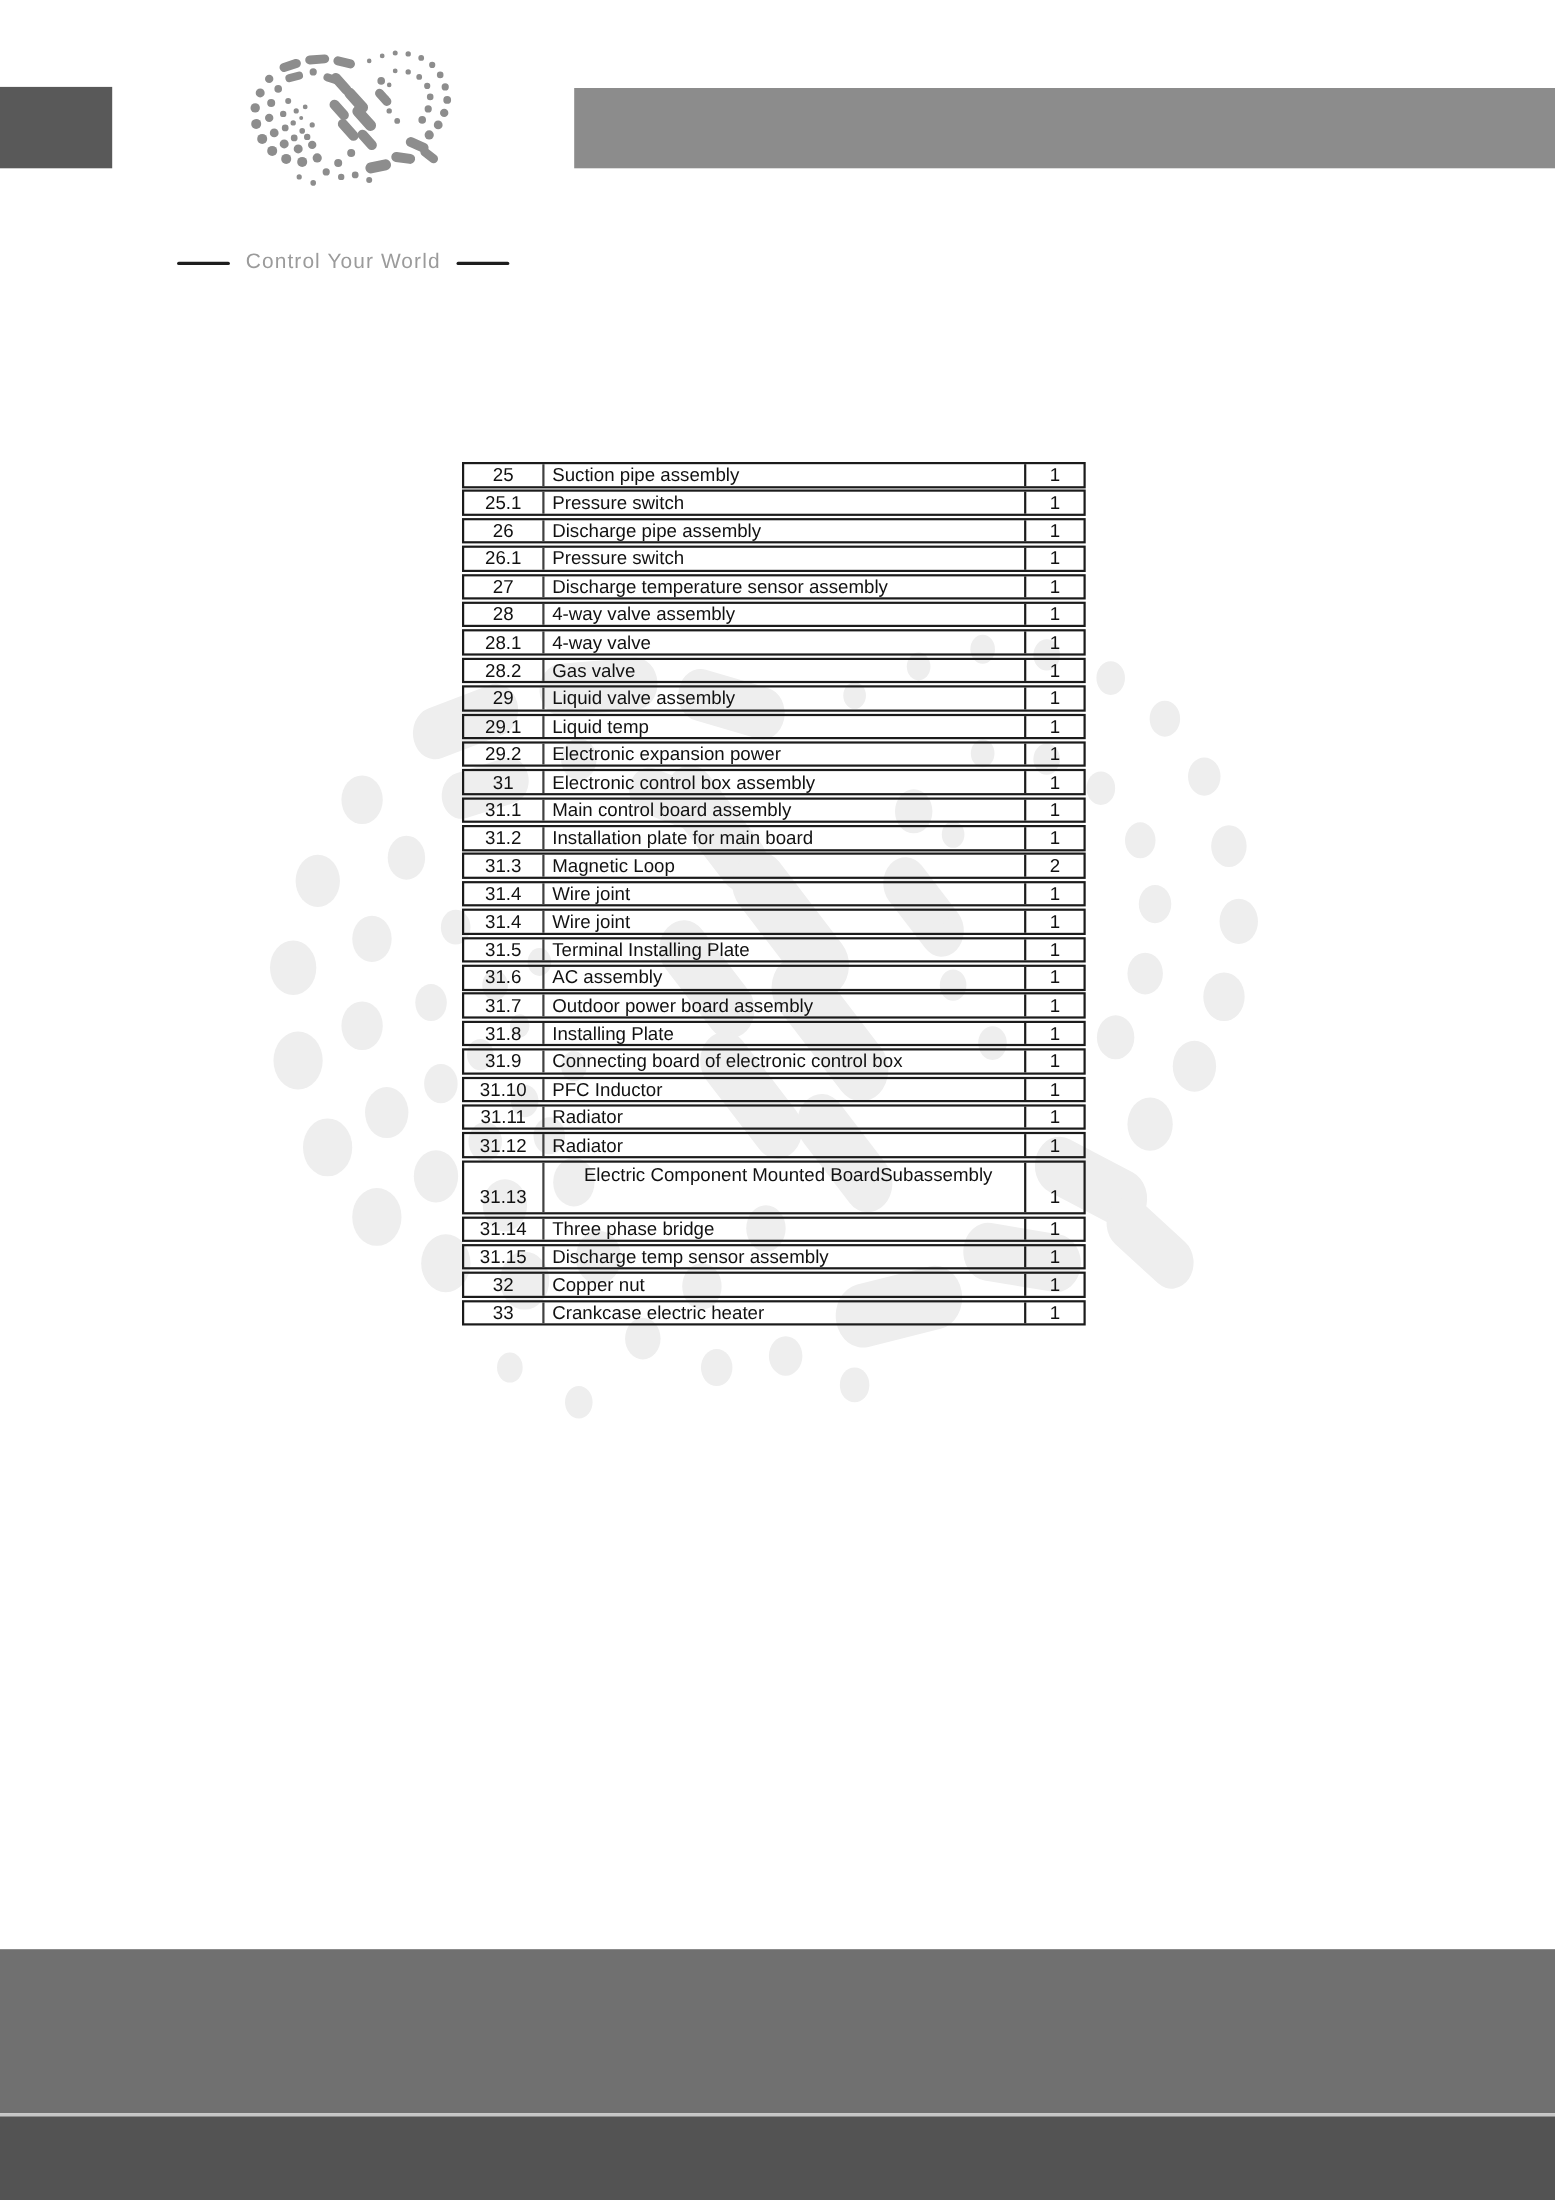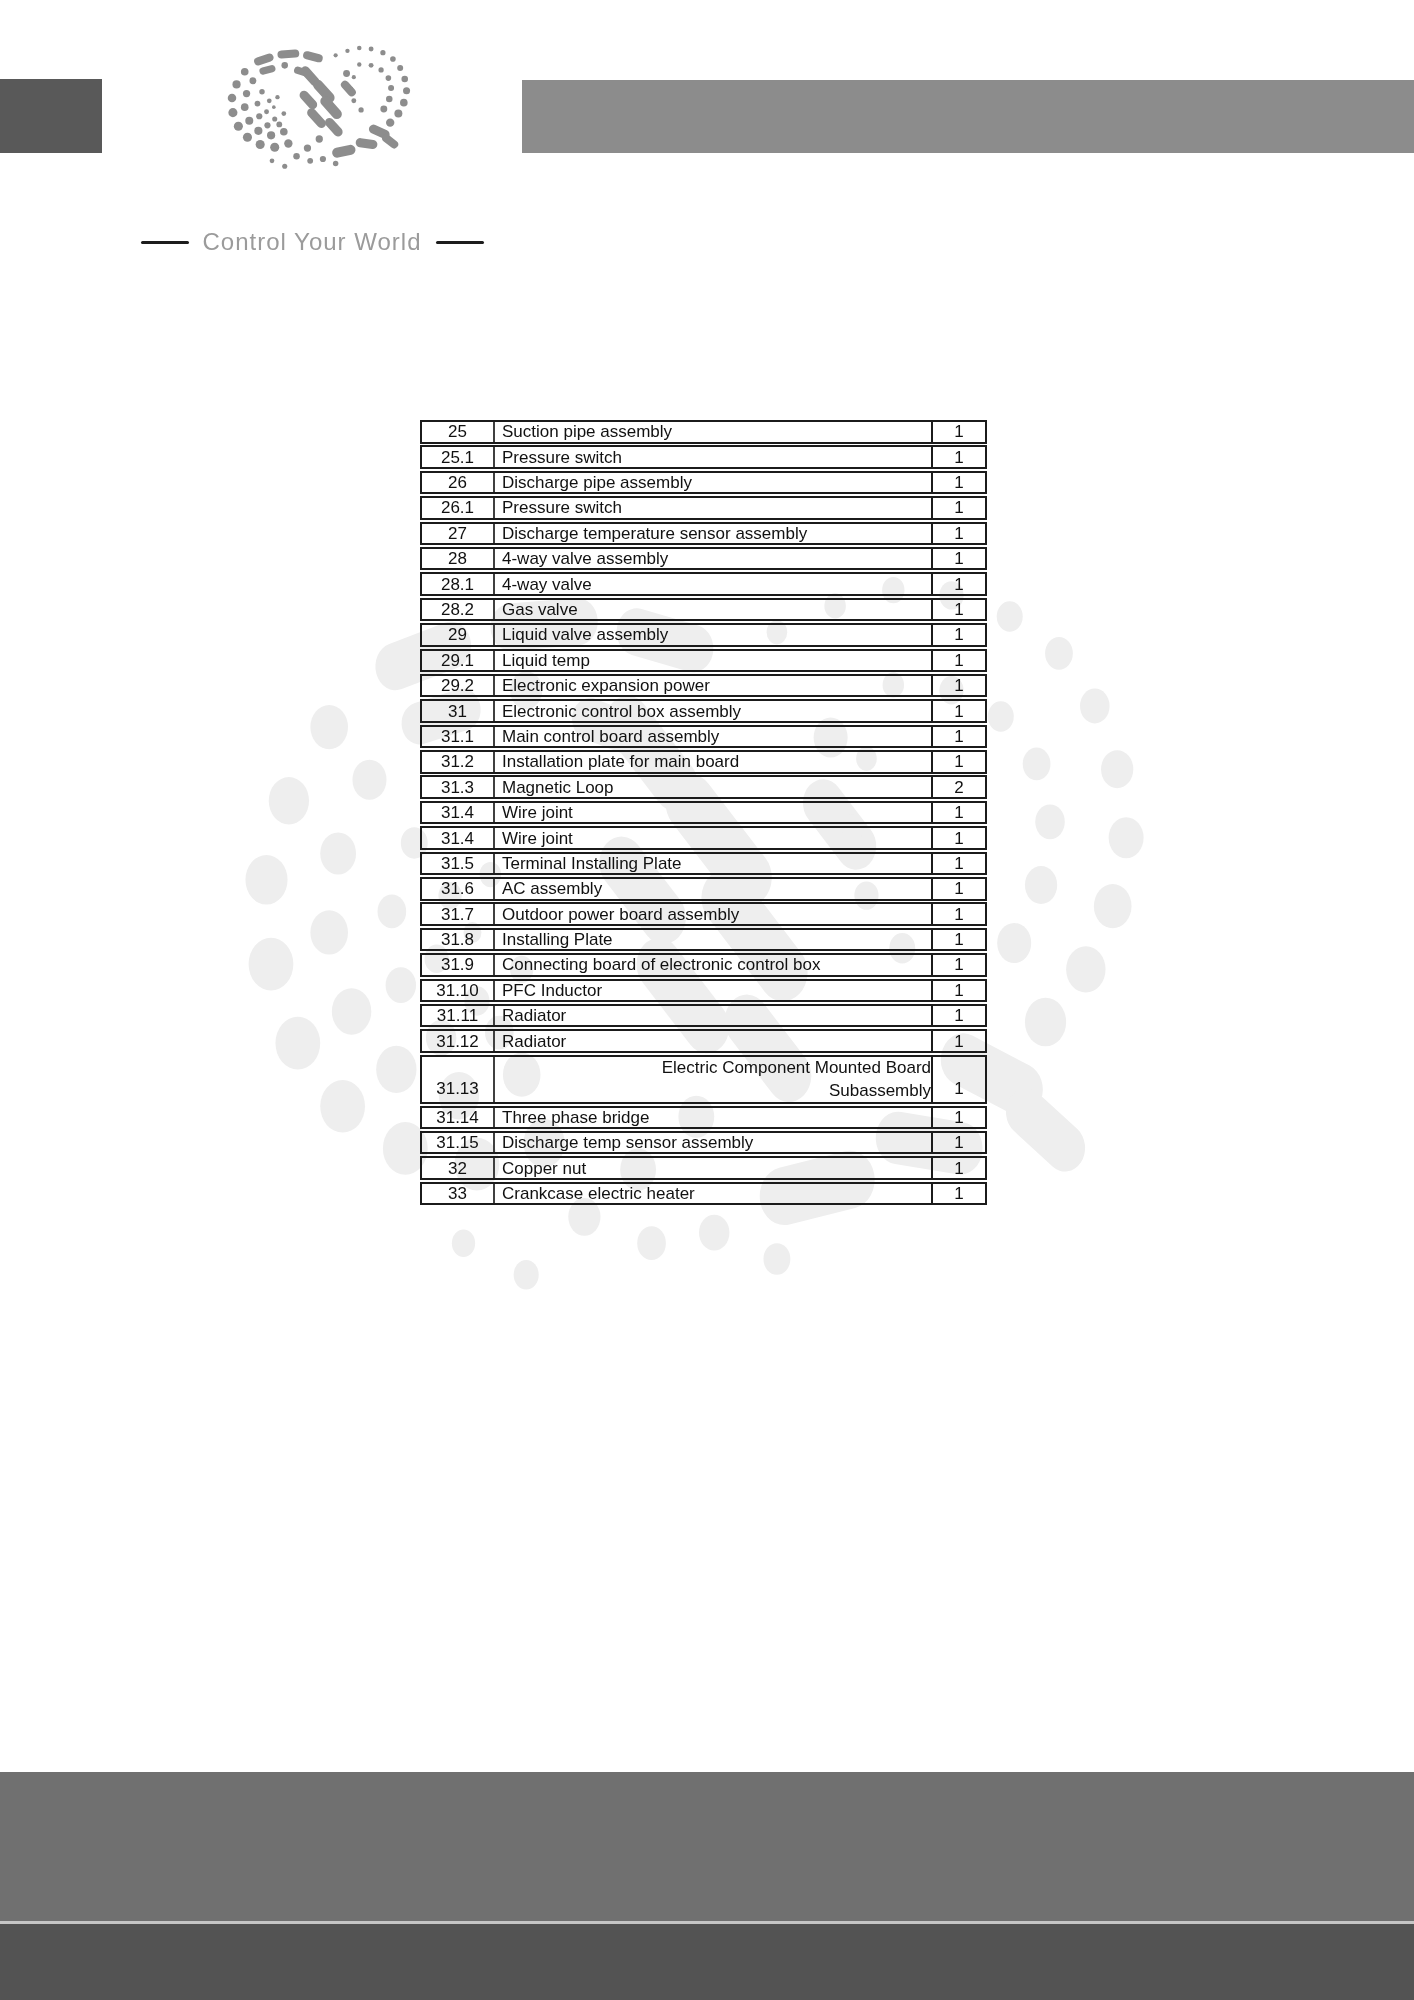--- a/index.html
+++ b/index.html
@@ -18,21 +18,21 @@
   .brand-name {
     position:absolute; left:62px; top:190px; width:500px;
     text-align:center; font-size:26px; font-weight:500;
     letter-spacing:2.6px; color:#54575a; white-space:nowrap;
   }
   .tagline-row {
     position:absolute; left:62px; top:228px; width:500px;
     display:flex; align-items:center; justify-content:center; gap:14px;
   }
   .tagline-dash { width:48px; height:3px; background:#1d1d1d; border-radius:2px; }
-  .tagline-text { font-size:24px; color:#9b9b9b; letter-spacing:1px; white-space:nowrap; }
+  .tagline-text { font-size:19px; color:#9b9b9b; letter-spacing:1px; white-space:nowrap; }
 
   
   .title-wrap { position:absolute; left:0; top:306px; width:100%; text-align:center; }
   .title-wrap span {
     display:inline-block; font-size:35px; font-weight:800; letter-spacing:1px;
     color:#0e0e0e; border-bottom:4px solid #0e0e0e; padding:0 2px 1px 2px;
     white-space:nowrap;
   }
 
   
@@ -43,21 +43,21 @@
   .t-row {
     display:flex; height:23.5px; border:2px solid #1b1b1b;
     margin-bottom:1.9px; background:transparent;
   }
   .t-row.tall { height:48.9px; }
   .cell { display:flex; align-items:center; font-size:17px; color:#111; line-height:21px; }
   .cell.num  { width:73px;  justify-content:center; border-right:2px solid #404040; }
   .cell.desc { flex:1; justify-content:flex-start; padding-left:7px; }
   .cell.qty  { width:54px;  justify-content:center; border-left:2px solid #1b1b1b; }
   .t-row.tall .cell.num, .t-row.tall .cell.qty { align-items:flex-end; padding-bottom:3px; }
-  .t-row.tall .cell.desc { flex-direction:column; align-items:flex-end; justify-content:center; }
+  .t-row.tall .cell.desc { flex-direction:row; align-items:flex-start; justify-content:center; }
   .t-row.tall .cell.desc div { line-height:23px; }
 
   
   .footer-upper { position:absolute; left:0; top:1772px; width:100%; height:149px; background:#707070; }
   .footer-sep   { position:absolute; left:0; top:1921px; width:100%; height:3px;  background:#c6c6c6; }
   .footer-lower { position:absolute; left:0; top:1924px; width:100%; height:76px; background:#535353; }
 
   .svg-defs { position:absolute; width:0; height:0; overflow:hidden; }
 </style>
 </head>

